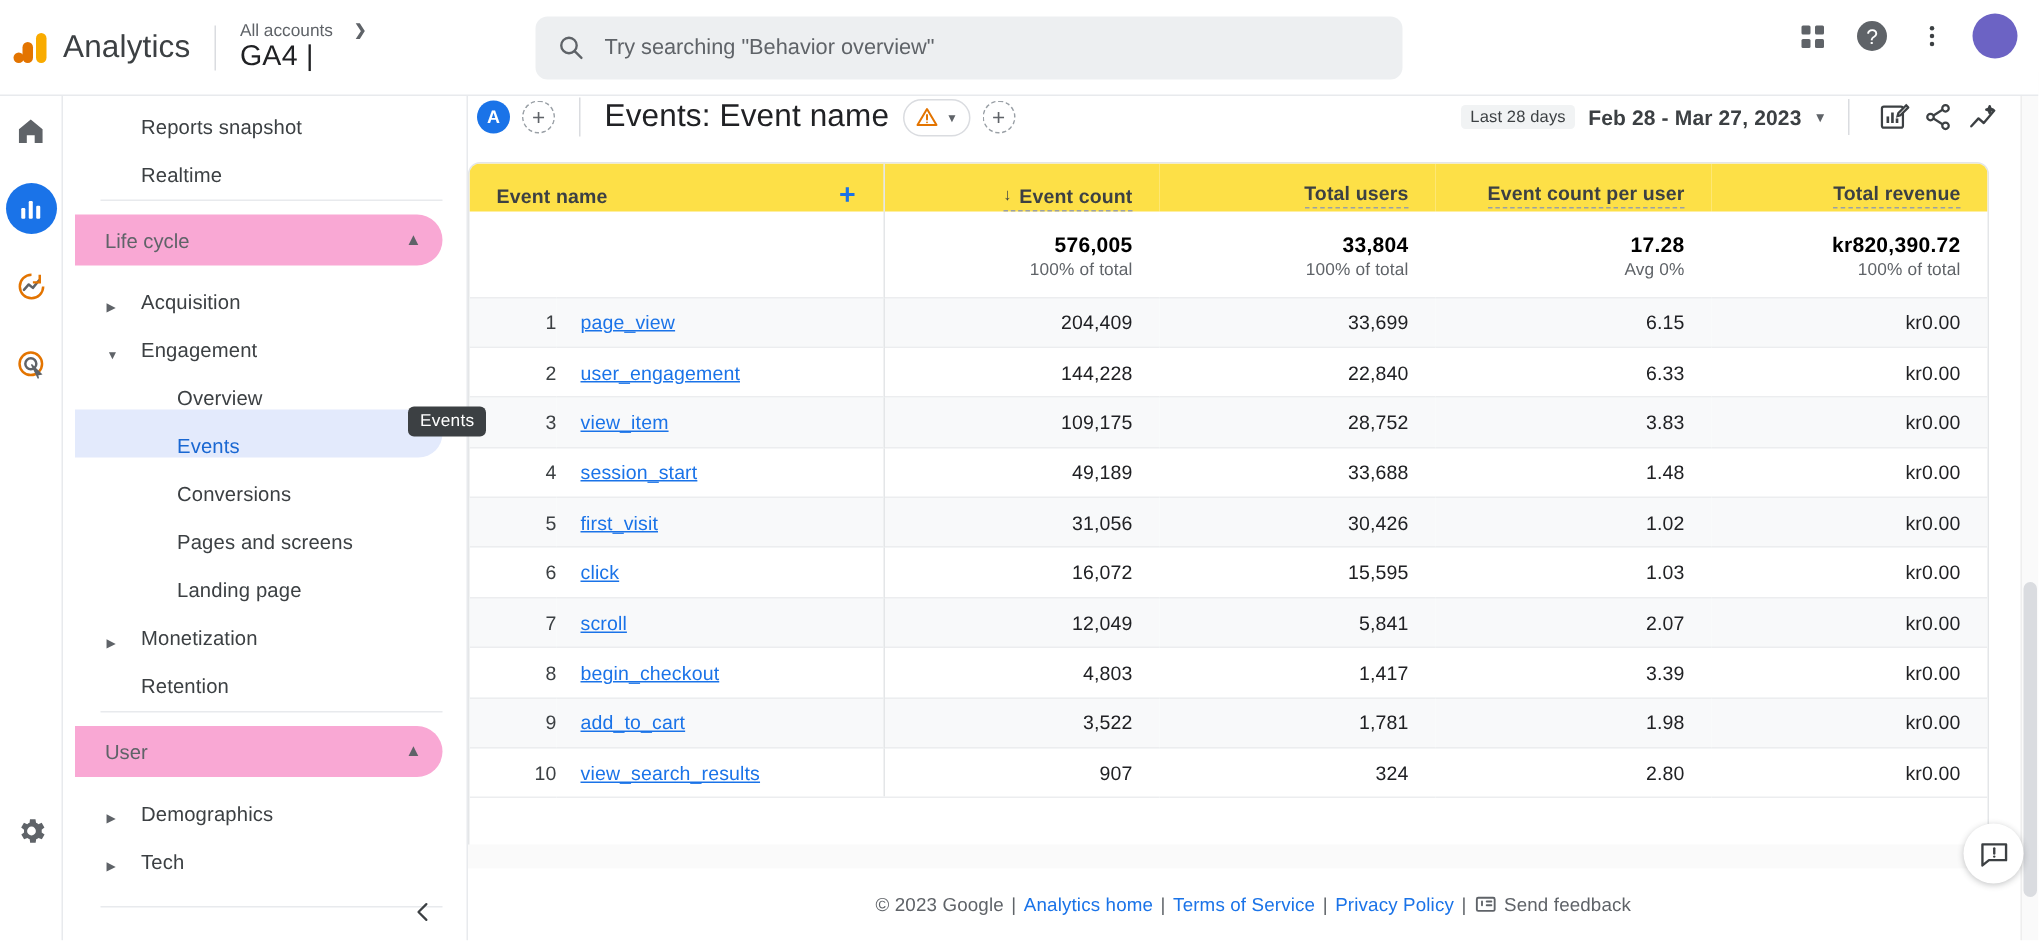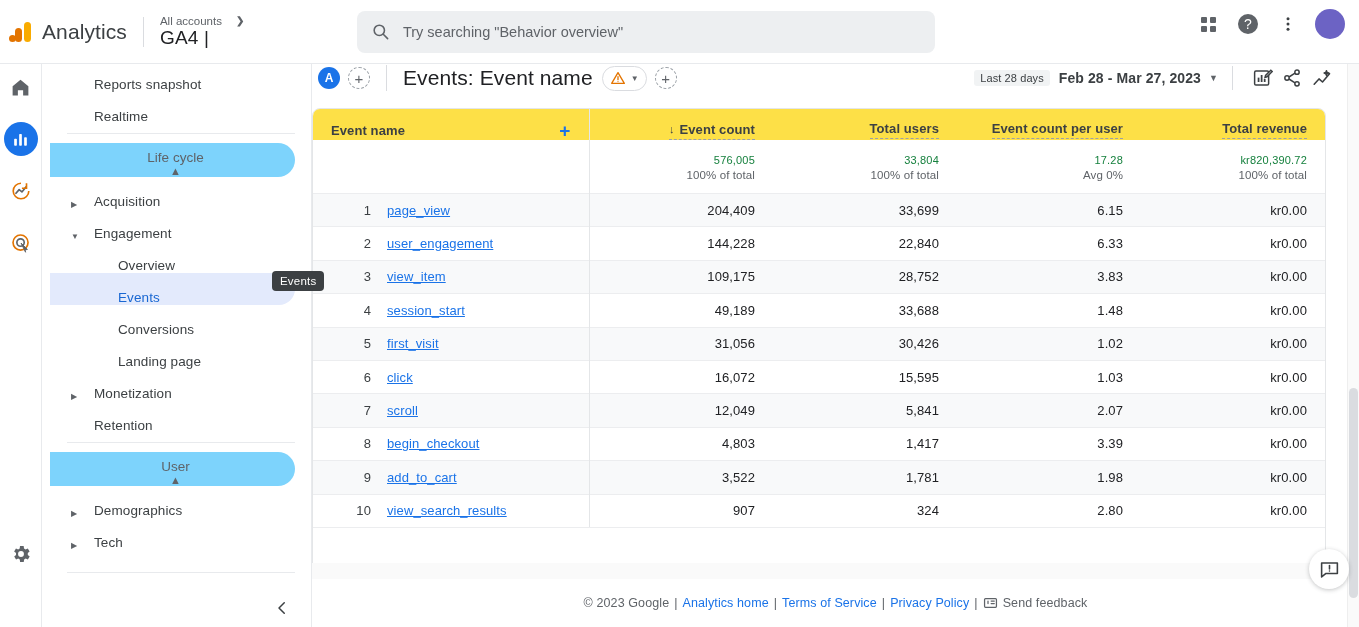--- a/index.html
+++ b/index.html
@@ -69,23 +69,23 @@
     display: flex; align-items: flex-end; border-radius: 0 16px 16px 0;
     font-size: 13.5px; color: #3c4043; cursor: pointer; letter-spacing: .1px;
   }
   .nav-item.sub { padding-left: 68px; }
   .nav-item.selected { background: #e3eafc; color: #1967d2; }
   .nav-item .caret {
     position: absolute; margin-left: -23px; font-size: 8px; color: #5f6368;
   }
   .nav-sect {
     height: 34px; margin: 0 16px 0 8px; padding: 0 14px 0 20px;
-    display: flex; align-items: center; justify-content: flex-end;
+    display: flex; align-items: center; justify-content: space-between;
     border-radius: 0 17px 17px 0; font-size: 13.5px; color: #5f6368;
-    cursor: pointer; background: #7dd3fc; flex-direction: column;
+    cursor: pointer; background: #f9a8d4;
   }
   .nav-sect .chev { font-size: 11px; color: #5f6368; }
   .nav-div { height: 1px; background: #e8eaed; margin: 9px 16px 9px 25px; }
   .collapse-row { position: absolute; bottom: 10px; right: 20px; cursor: pointer; }
   .collapse-row svg { display: block; }
   .tooltip {
     position: absolute; left: 272px; top: 271px; background: #3c4043; color: #fff;
     font-size: 11.5px; padding: 4px 8px; border-radius: 4px; letter-spacing: .2px; z-index: 40;
   }
 
@@ -145,21 +145,21 @@
   .hd-dim { display: flex; align-items: center; justify-content: space-between; }
   .hd-dim-label { font-size: 13px; color: #3c4043; }
   .hd-plus { color: #1a73e8; font-size: 19px; line-height: 1; cursor: pointer; }
   .hd-metric { text-align: right; }
   .hd-metric-label {
     display: inline-flex; align-items: center; gap: 5px; font-size: 13px;
     color: #3c4043; border-bottom: 1px dashed #9aa0a6; padding-bottom: 2px; cursor: pointer;
   }
   .sortarrow { font-size: 11px; color: #3c4043; }
   .tot-row td { padding: 14px 18px 12px 18px; vertical-align: bottom; }
-  .tot-val { text-align: right; font-size: 11px; color: #15803d; font-weight: normal; letter-spacing: .2px; }
+  .tot-val { text-align: right; font-size: 14px; color: #000000; font-weight: bold; letter-spacing: .2px; }
   .tot-sub { text-align: right; font-size: 11.5px; color: #5f6368; margin-top: 3px; font-weight: normal; }
   .colsep { border-left: 1px solid #e4e6e8; }
 
   tbody tr { height: 33.4px; border-top: 1px solid #ecedef; }
   tbody tr.odd { background: #f8f9fa; }
   tbody td { padding: 0 18px; }
   .rank { text-align: right; color: #3c4043; font-size: 13px; padding-right: 0 !important; }
   .evname { padding-left: 16px !important; }
   .evname a { color: #1a73e8; text-decoration: underline; font-size: 13px; cursor: pointer; }
   .num { text-align: right; color: #202124; font-size: 13px; }
@@ -311,20 +311,23 @@
       <span>Engagement</span>
     </div>
     <div class="nav-item sub">
       <span>Overview</span>
     </div>
     <div class="nav-item sub selected">
       <span>Events</span>
     </div>
     <div class="nav-item sub">
       <span>Conversions</span>
+    </div>
+    <div class="nav-item sub">
+      <span>Pages and screens</span>
     </div>
     <div class="nav-item sub">
       <span>Landing page</span>
     </div>
     <div class="nav-item">
       <span class="caret">▶</span>
       <span>Monetization</span>
     </div>
     <div class="nav-item">
       <span>Retention</span>

